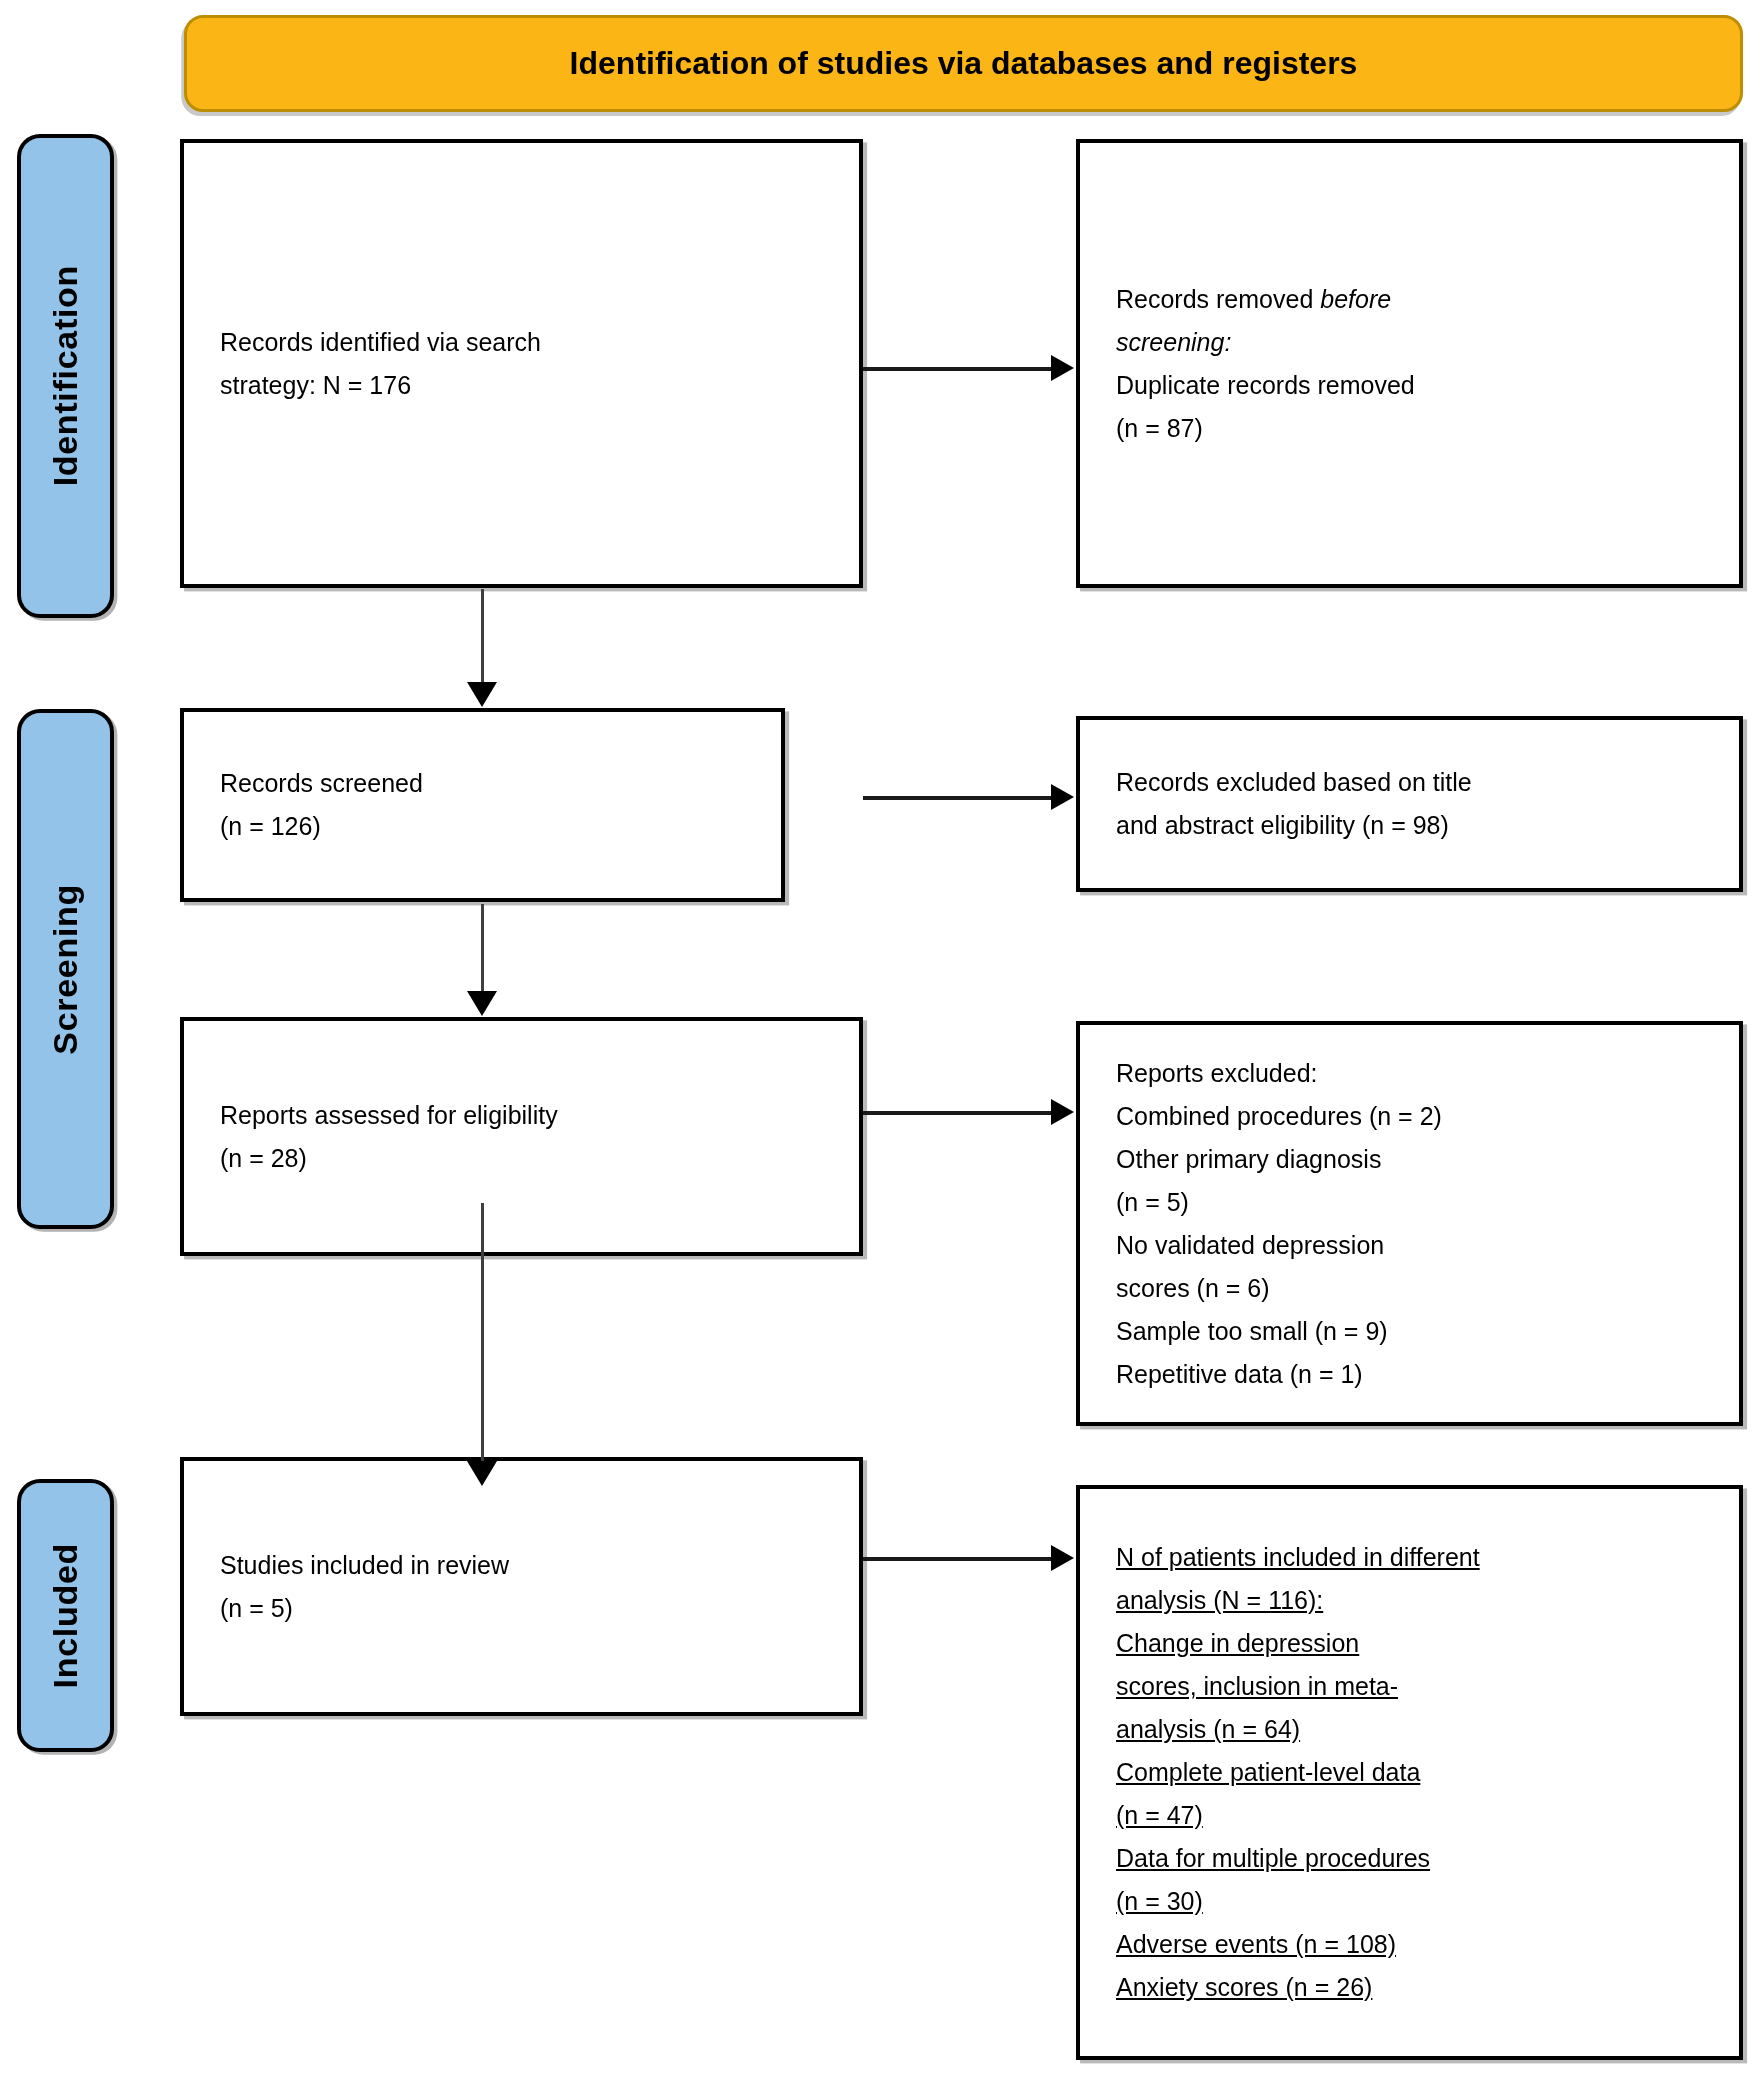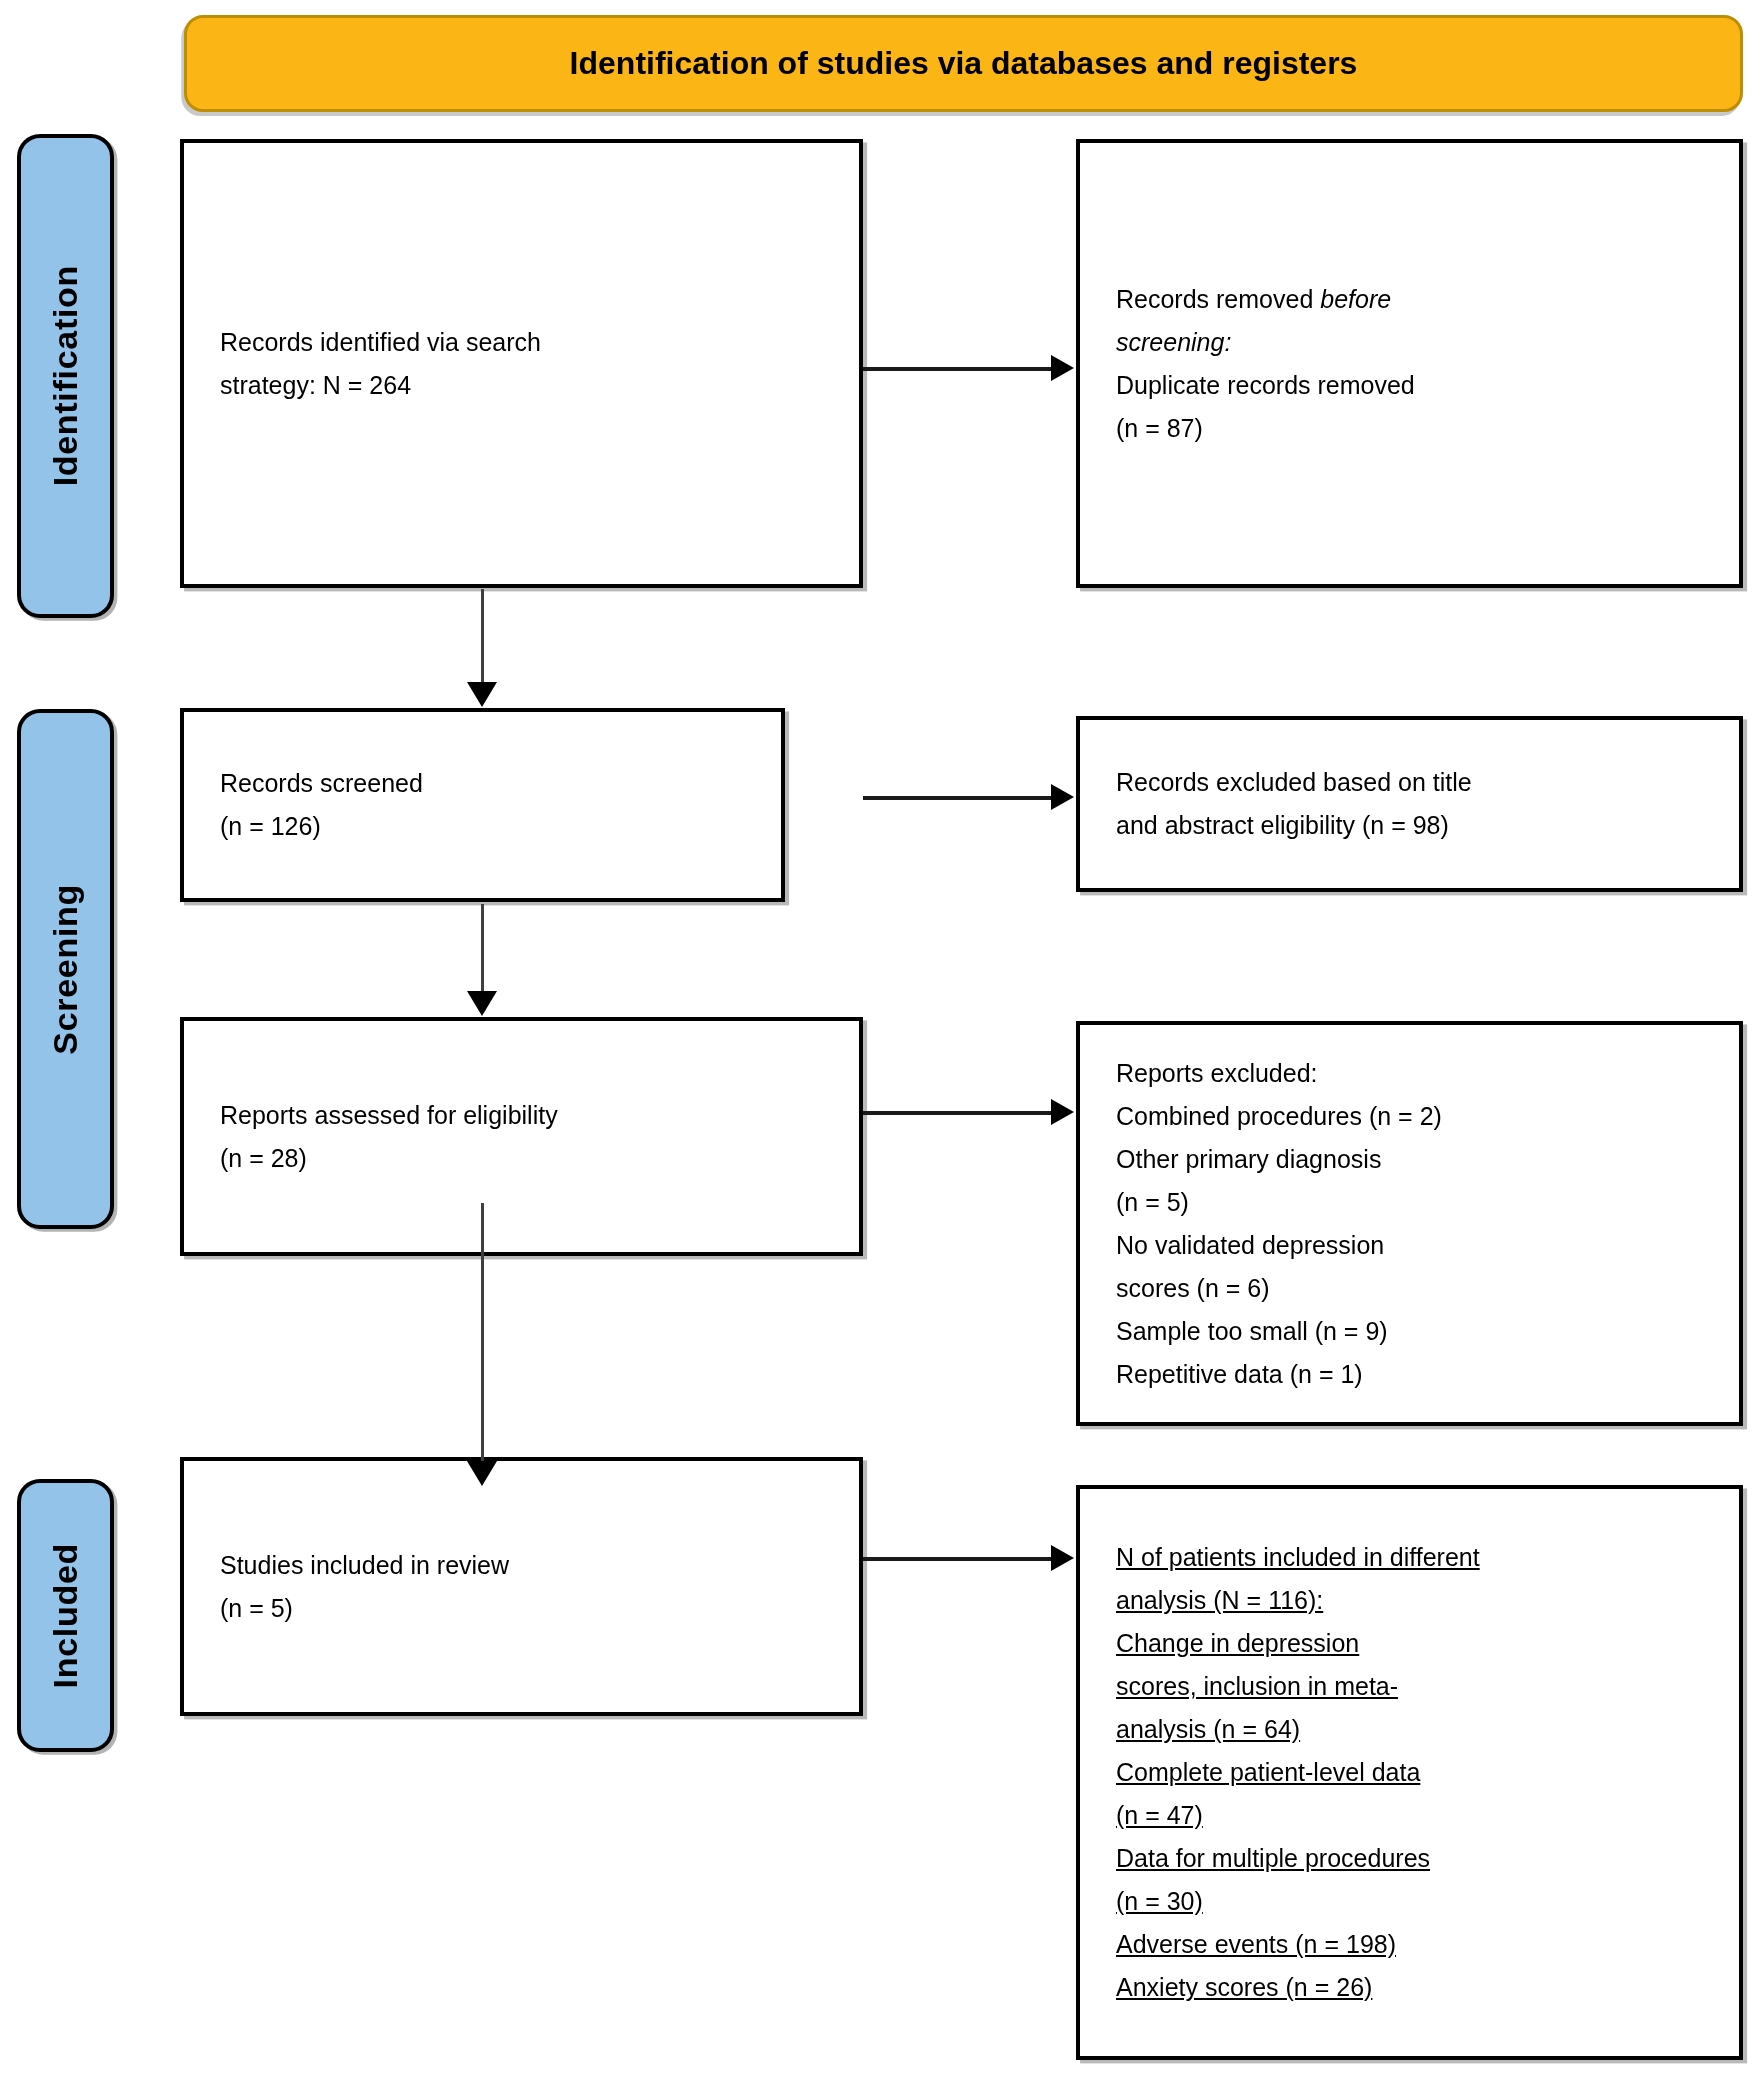--- a/index.html
+++ b/index.html
@@ -102,21 +102,21 @@
   </div>
   <div class="side side-screening">
     <span class="vtext">Screening</span>
   </div>
   <div class="side side-included">
     <span class="vtext">Included</span>
   </div>
 
   <div class="box box-records-identified">
     <div class="txt">Records identified via search
-strategy: N = 264</div>
+strategy: N = 176</div>
   </div>
 
   <div class="box box-records-removed">
     <div>
       <span>Records removed </span><span class="it">before</span><br>
       <span class="it">screening:</span>
     </div>
     <div class="item">Duplicate records removed
 (n = 87)</div>
   </div>
@@ -155,21 +155,21 @@
   <div class="box box-patients-analysis">
     <div class="txt">N of patients included in different
 analysis (N = 116):</div>
     <div class="item">Change in depression
 scores, inclusion in meta-
 analysis (n = 64)</div>
     <div class="item">Complete patient-level data
 (n = 47)</div>
     <div class="item">Data for multiple procedures
 (n = 30)</div>
-    <div class="item">Adverse events (n = 198)</div>
+    <div class="item">Adverse events (n = 108)</div>
     <div class="item">Anxiety scores (n = 26)</div>
   </div>
 
   <div>
     <div class="vline" style="left:481px; top:589px; height:96px;"></div>
     <div class="vhead" style="left:467px; top:682px;"></div>
   </div>
   <div>
     <div class="vline" style="left:481px; top:904px; height:89px;"></div>
     <div class="vhead" style="left:467px; top:991px;"></div>

